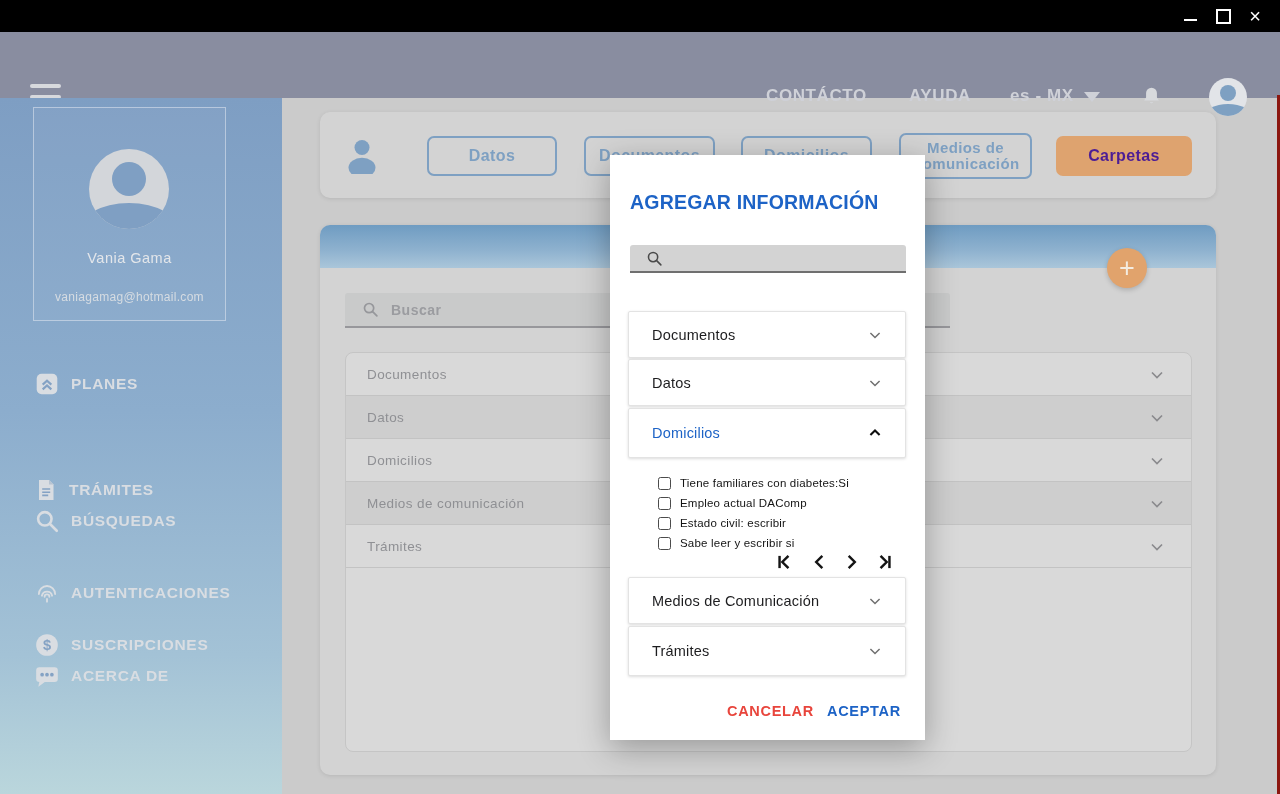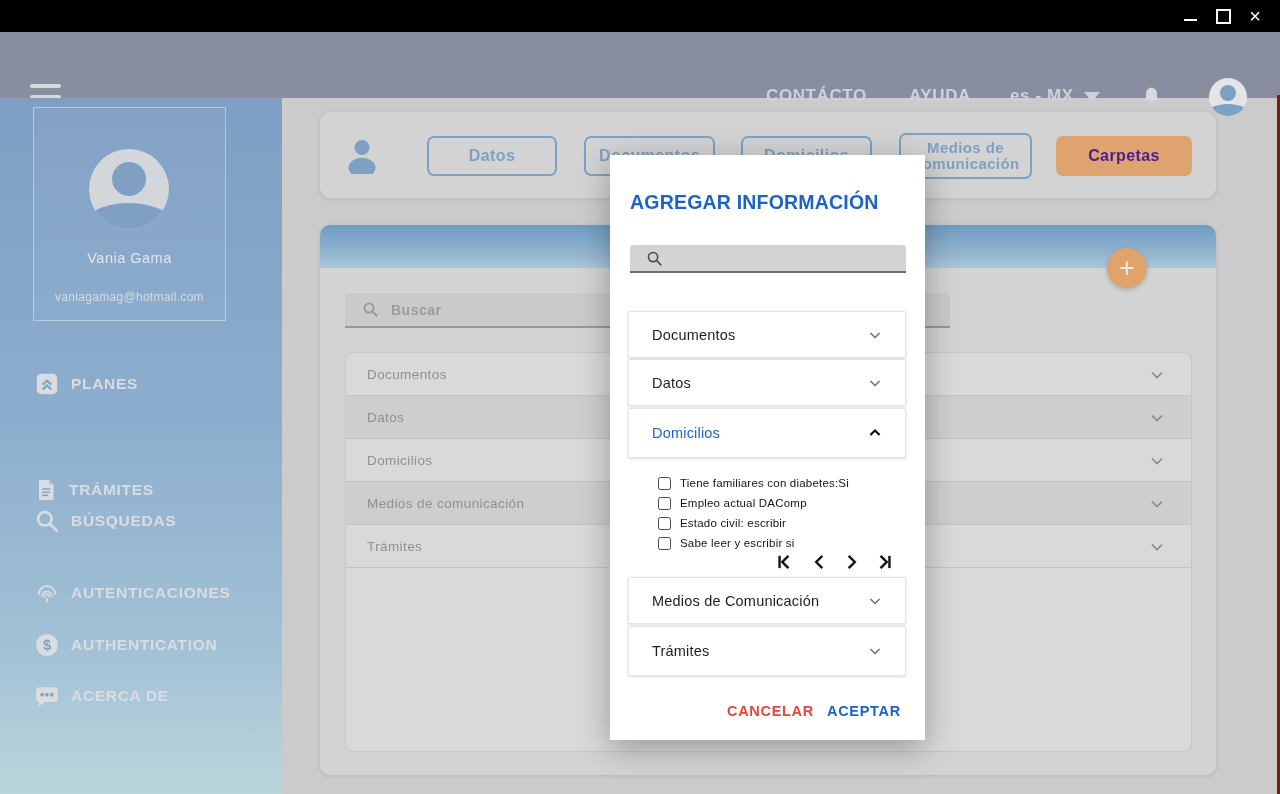--- a/index.html
+++ b/index.html
@@ -189,23 +189,23 @@
           <path d="M9.8 15.5a2.2 2.2 0 0 1 4.4 0"></path>
           <path d="M12 17.5v2.5"></path>
         </svg>
       <span class="lbl">AUTENTICACIONES</span>
     </div>
     <div class="side-item" style="top:532px;">
       <svg width="26" height="26" viewBox="0 0 24 24">
           <circle cx="12" cy="12" r="10" fill="#d9dde2"></circle>
           <text x="12" y="17" text-anchor="middle" font-size="13.5" font-weight="bold" fill="#84a2c4" font-family="Liberation Sans, sans-serif">$</text>
         </svg>
-      <span class="lbl">AUTHENTICATION</span>
-    </div>
-    <div class="side-item" style="top:583px;align-items:center;">
+      <span class="lbl">SUSCRIPCIONES</span>
+    </div>
+    <div class="side-item" style="top:563px;align-items:center;">
       <svg width="26" height="26" viewBox="0 0 24 24">
           <rect x="2" y="4" width="20" height="13.5" rx="3" fill="#d9dde2"></rect>
           <path d="M5 17l-1 5 6-4.5z" fill="#d9dde2"></path>
           <circle cx="7.5" cy="10.8" r="1.7" fill="#84a2c4"></circle>
           <circle cx="12" cy="10.8" r="1.7" fill="#84a2c4"></circle>
           <circle cx="16.5" cy="10.8" r="1.7" fill="#84a2c4"></circle>
         </svg>
       <span class="lbl">ACERCA DE</span>
     </div>
   </div>

